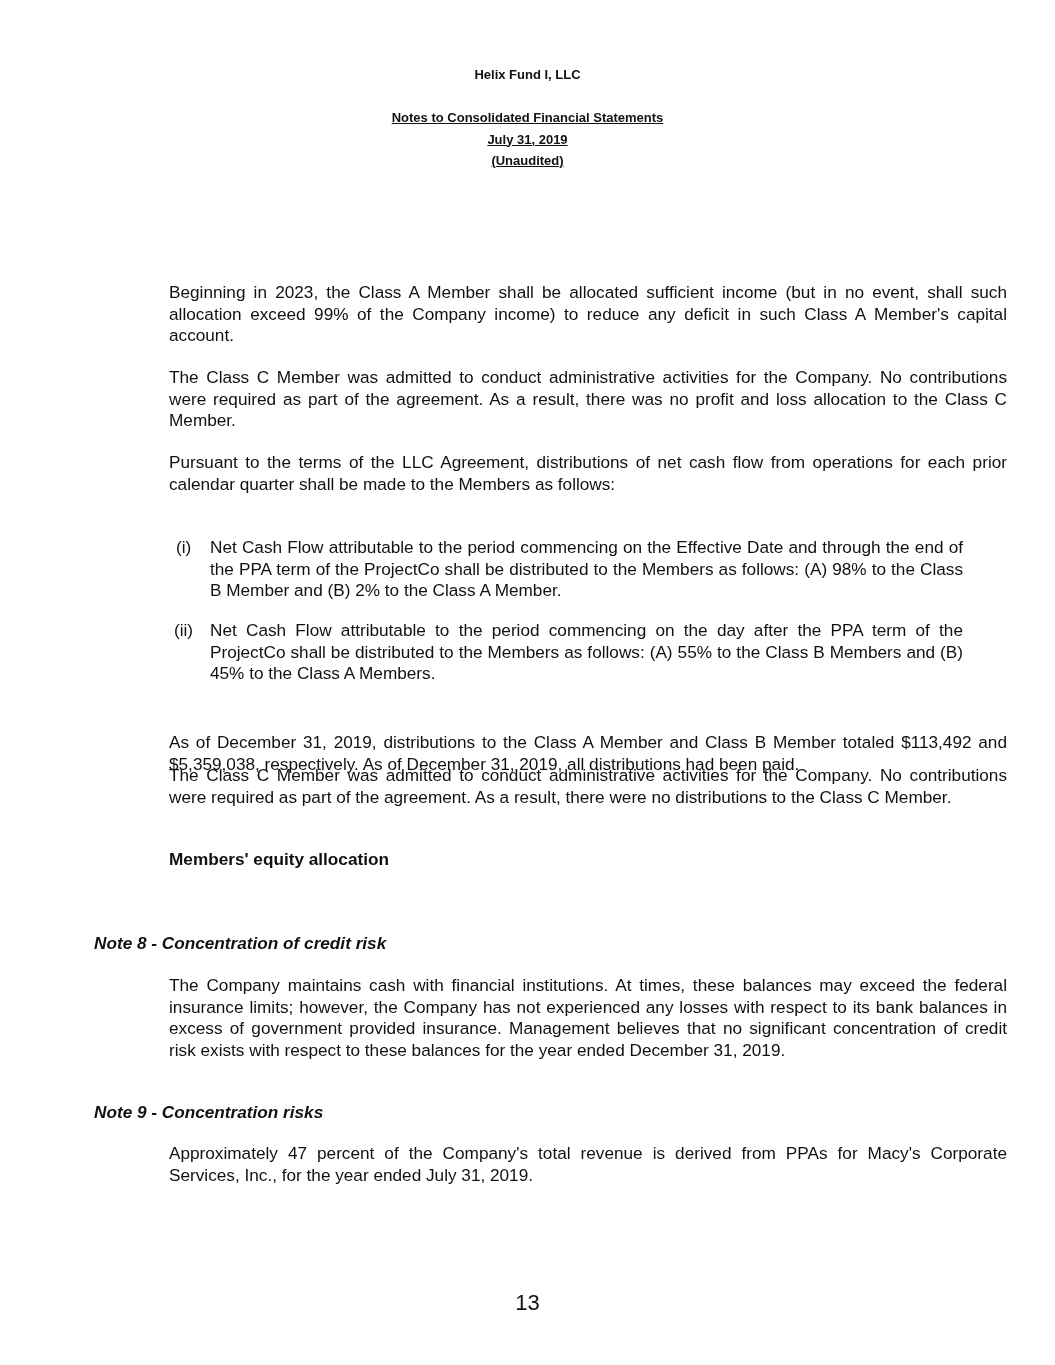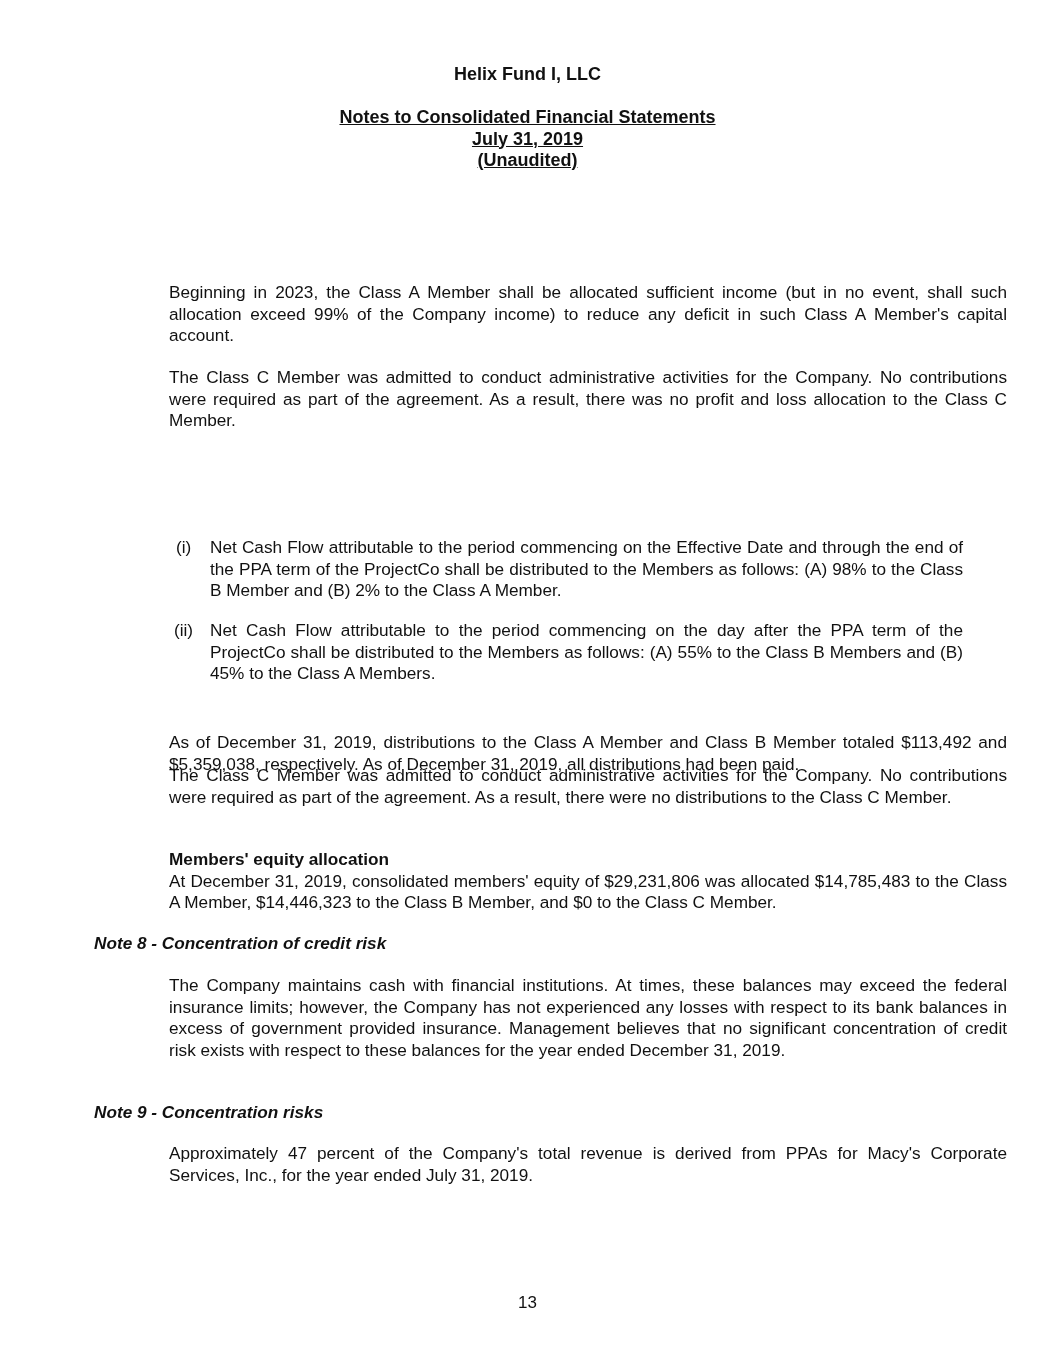--- a/index.html
+++ b/index.html
@@ -1,51 +1,52 @@
 <!DOCTYPE html>
 <html><head>
 <meta charset="utf-8">
 <style>
   html, body { margin: 0; padding: 0; background: #ffffff; }
   body {
     width: 1055px; height: 1365px; position: relative; overflow: hidden;
     font-family: "Liberation Sans", sans-serif; color: #111111;
     font-size: 17.2px; line-height: 21.5px;
   }
-  .hdr { position: absolute; left: 0; width: 1055px; text-align: center; font-weight: bold; font-size: 18px; }
+  .hdr { position: absolute; left: 0; width: 1055px; text-align: center; font-weight: bold; font-size: 13px; }
   .company { top: 64px; }
   .titles { top: 107px; line-height: 21.5px; text-decoration: underline; }
   .block { position: absolute; left: 125px; width: 838px; text-align: justify; margin-left: 44px; }
   .p { margin: 0; }
   .bold { font-weight: bold; }
   .note { position: absolute; left: 94px; font-weight: bold; font-style: italic; }
   .li { position: absolute; left: 176px; width: 787px; }
   .li .num { position: absolute; left: 0; top: 0; }
   .li .txt { position: absolute; left: 34px; width: 753px; text-align: justify; }
-  .pagenum { position: absolute; top: 1292px; left: 0; width: 1055px; text-align: center; font-size: 17px; }
+  .pagenum { position: absolute; top: 1292px; left: 0; width: 1055px; text-align: center; font-size: 22px; }
 </style>
 </head>
 <body>
 
 <div class="hdr company">Helix Fund I, LLC</div>
 <div class="hdr titles">
   <div>Notes to Consolidated Financial Statements</div>
   <div>July 31, 2019</div>
   <div>(Unaudited)</div>
 </div>
 
 <div class="block" style="top:282px;">
   <p class="p">Beginning in 2023, the Class A Member shall be allocated sufficient income (but in no event, shall such allocation exceed 99% of the Company income) to reduce any deficit in such Class A Member's capital account.</p>
 </div>
 
 <div class="block" style="top:367px;">
   <p class="p">The Class C Member was admitted to conduct administrative activities for the Company. No contributions were required as part of the agreement. As a result, there was no profit and loss allocation to the Class C Member.</p>
 </div>
 
 <div class="block" style="top:452px;">
+  <p class="p">Pursuant to the terms of the LLC Agreement, distributions of net cash flow from operations for each prior calendar quarter shall be made to the Members as follows:</p>
 </div>
 
 <div class="li" style="top:537px;">
   <span class="num">(i)</span>
   <span class="txt">Net Cash Flow attributable to the period commencing on the Effective Date and through the end of the PPA term of the ProjectCo shall be distributed to the Members as follows: (A) 98% to the Class B Member and (B) 2% to the Class A Member.</span>
 </div>
 
 <div class="li" style="top:620px;">
   <span class="num" style="left:-2px;">(ii)</span>
   <span class="txt">Net Cash Flow attributable to the period commencing on the day after the PPA term of the ProjectCo shall be distributed to the Members as follows: (A) 55% to the Class B Members and (B) 45% to the Class A Members.</span>
@@ -54,21 +55,20 @@
 <div class="block" style="top:732px;">
   <p class="p">As of December 31, 2019, distributions to the Class A Member and Class B Member totaled $113,492 and $5,359,038, respectively. As of December 31, 2019, all distributions had been paid.</p>
 </div>
 
 <div class="block" style="top:765px;">
   <p class="p">The Class C Member was admitted to conduct administrative activities for the Company. No contributions were required as part of the agreement. As a result, there were no distributions to the Class C Member.</p>
 </div>
 
 <div class="block" style="top:849px;">
   <div class="bold">Members' equity allocation</div>
-  <p class="p">At December 31, 2019, consolidated members' equity of $29,231,806 was allocated $14,785,483 to the Class A Member, $14,446,323 to the Class B Member, and $0 to the Class C Member.</p>
 </div>
 
 <div class="note" style="top:933px;">Note 8 - Concentration of credit risk</div>
 <div class="block" style="top:975px;">
   <p class="p">The Company maintains cash with financial institutions. At times, these balances may exceed the federal insurance limits; however, the Company has not experienced any losses with respect to its bank balances in excess of government provided insurance. Management believes that no significant concentration of credit risk exists with respect to these balances for the year ended December 31, 2019.</p>
 </div>
 
 <div class="note" style="top:1102px;">Note 9 - Concentration risks</div>
 <div class="block" style="top:1143px;">
   <p class="p">Approximately 47 percent of the Company's total revenue is derived from PPAs for Macy's Corporate Services, Inc., for the year ended July 31, 2019.</p>

